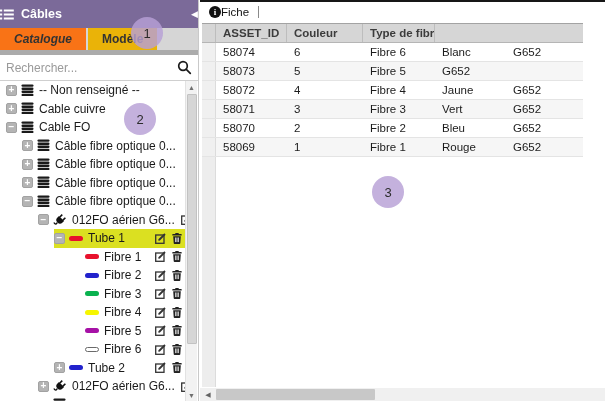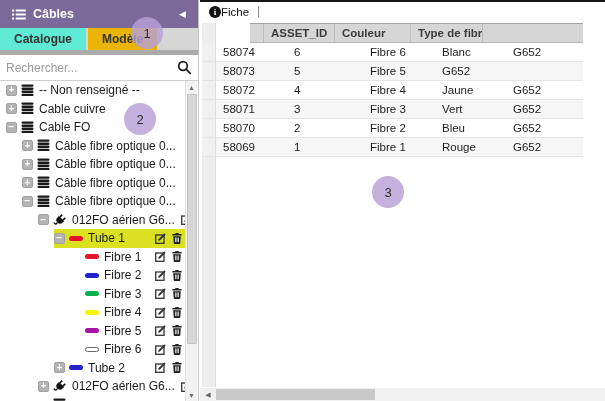--- a/index.html
+++ b/index.html
@@ -1,26 +1,26 @@
 <!DOCTYPE html>
 <html><head>
 <meta charset="utf-8">
 <style>
   * { margin:0; padding:0; box-sizing:border-box; }
   body { font-family:"Liberation Sans", sans-serif; background:#fff; }
   .app { position:relative; width:605px; height:401px; background:#fff; overflow:hidden; }
 
   
   .left-panel { position:absolute; left:0; top:0; width:199px; height:401px; background:#fff; border-right:1px solid #c9c9c9; }
-  .panel-header { height:28px; background:#7b6a99; color:#fff; display:flex; align-items:center; padding:0 12px; }
+  .panel-header { height:28px; background:#7b6a99; color:#fff; display:flex; align-items:center; padding:0 0; }
   .panel-header .title { font-size:12.5px; font-weight:bold; margin-left:7px; }
   .collapse-btn { margin-left:auto; color:#fff; font-size:9px; cursor:pointer; }
   .tab-bar { height:27px; background:#d6d6d6; border-bottom:5px solid #ababab; display:flex; }
   .tab { height:22px; padding:0 14px; font-size:12px; font-weight:bold; color:#333; display:flex; align-items:center; background:#eab308; margin-right:2px; cursor:pointer; }
-  .tab.active { background:#5eead4; }
+  .tab.active { background:#f97316;font-style:italic; }
   .search-row { height:26px; border-bottom:1px solid #cfcfcf; display:flex; align-items:center; padding:0 6px; }
   .search-row input { flex:1; border:none; outline:none; font-size:12px; color:#444; font-family:"Liberation Sans", sans-serif; background:transparent; }
   .search-row input::placeholder { color:#9a9a9a; }
 
   
   .tree { position:absolute; left:0; top:81px; width:185px; height:320px; overflow:hidden; background:#fff; }
   .tree-row { height:18.5px; display:flex; align-items:center; padding-right:3px; }
   .tree-row.selected { background:#dbe021; }
   .expander { width:11px; height:11px; min-width:11px; background:#b4b4b4; border:1px solid #a2a2a2; border-radius:2px; color:#fff; font-size:10px; font-weight:bold; display:flex; align-items:center; justify-content:center; line-height:1; margin-right:4px; cursor:pointer; }
   .exp-spacer { width:15px; min-width:15px; }
@@ -41,21 +41,21 @@
   .right-panel { position:absolute; left:200px; top:0; width:405px; height:401px; background:#fff; border-top:2px solid #161616; }
   .fiche-bar { height:19px; display:flex; align-items:center; padding-left:9px; }
   .info-icon { width:12px; height:12px; min-width:12px; background:#111; color:#fff; border-radius:50%; font-size:9px; font-weight:bold; display:flex; align-items:center; justify-content:center; font-family:"Liberation Serif", serif; }
   .fiche-label { font-size:11.5px; color:#111; }
   .fiche-sep { width:1px; height:12px; background:#8a8a8a; margin-left:9px; }
 
   .gutter-strip { position:absolute; left:2px; top:21px; width:14px; height:364px; background:#ededed; border-right:1px solid #dcdcdc; }
 
   .grid { position:absolute; left:2px; top:21px; width:381px; }
   .grid-row { display:grid; grid-template-columns:14px 71px 76px 72px 71px 77px; }
-  .grid-row.header { background:#d6d6d6; border-top:1px solid #a3a3a3; border-bottom:1px solid #b5b5b5; height:20px;margin-left:48px; }
+  .grid-row.header { background:#d6d6d6; border-top:1px solid #a3a3a3; border-bottom:1px solid #b5b5b5; height:20px; }
   .grid-row.header .cell { font-weight:bold; color:#3c3c3c; border-right:1px solid #bdbdbd; line-height:18px; }
   .cell { font-size:11.5px; color:#1c1c1c; padding-left:7px; white-space:nowrap; overflow:hidden; }
   .grid-row.body { height:19px; border-bottom:1px solid #e4e4e4; background:#fff; }
   .grid-row.body.alt { background:#f6f6f6; }
   .grid-row.body .cell { line-height:18px; }
   .cell.gutter { padding:0; background:#f0f0f0; border-right:1px solid #dcdcdc; }
   .grid-row.header .cell.gutter { background:#d6d6d6; border-right:1px solid #bdbdbd; }
 
   
   .h-scrollbar { position:absolute; left:0; bottom:0; width:405px; height:13px; background:#f0f0f0; }

